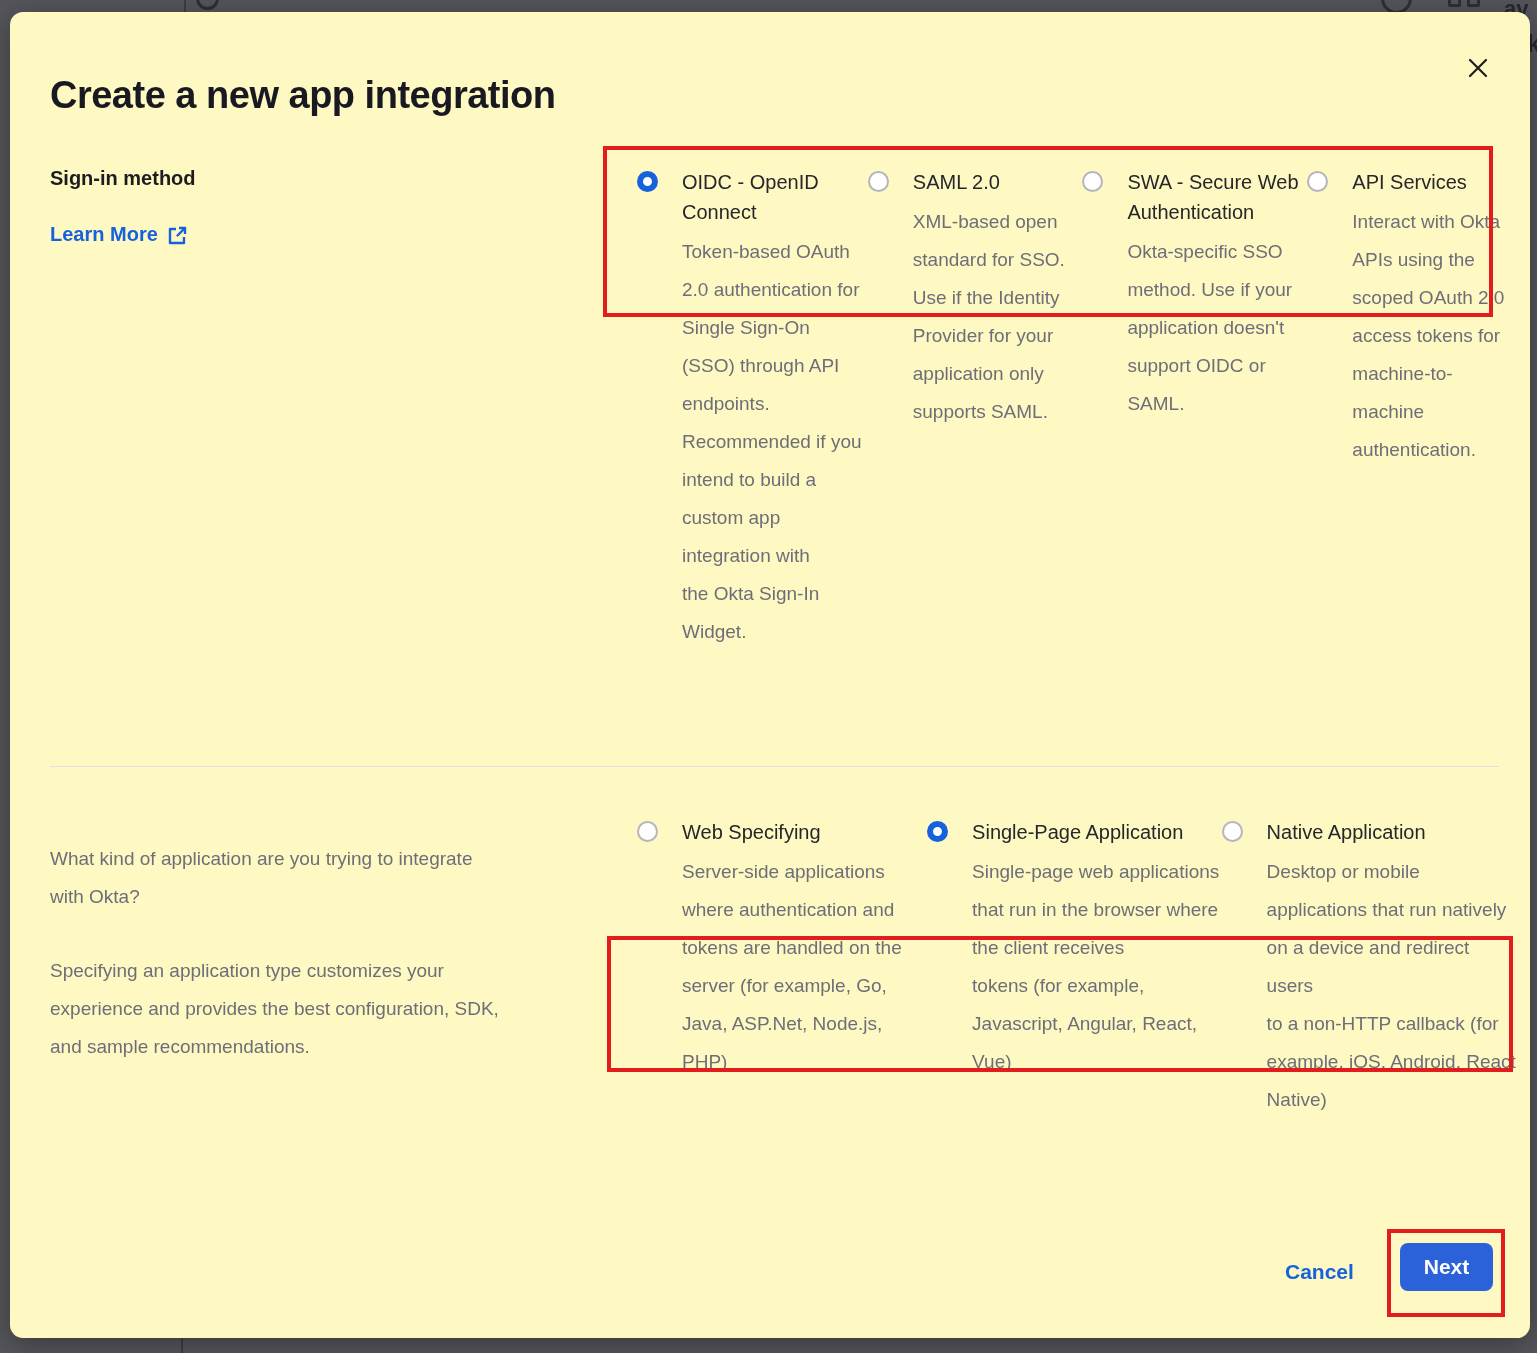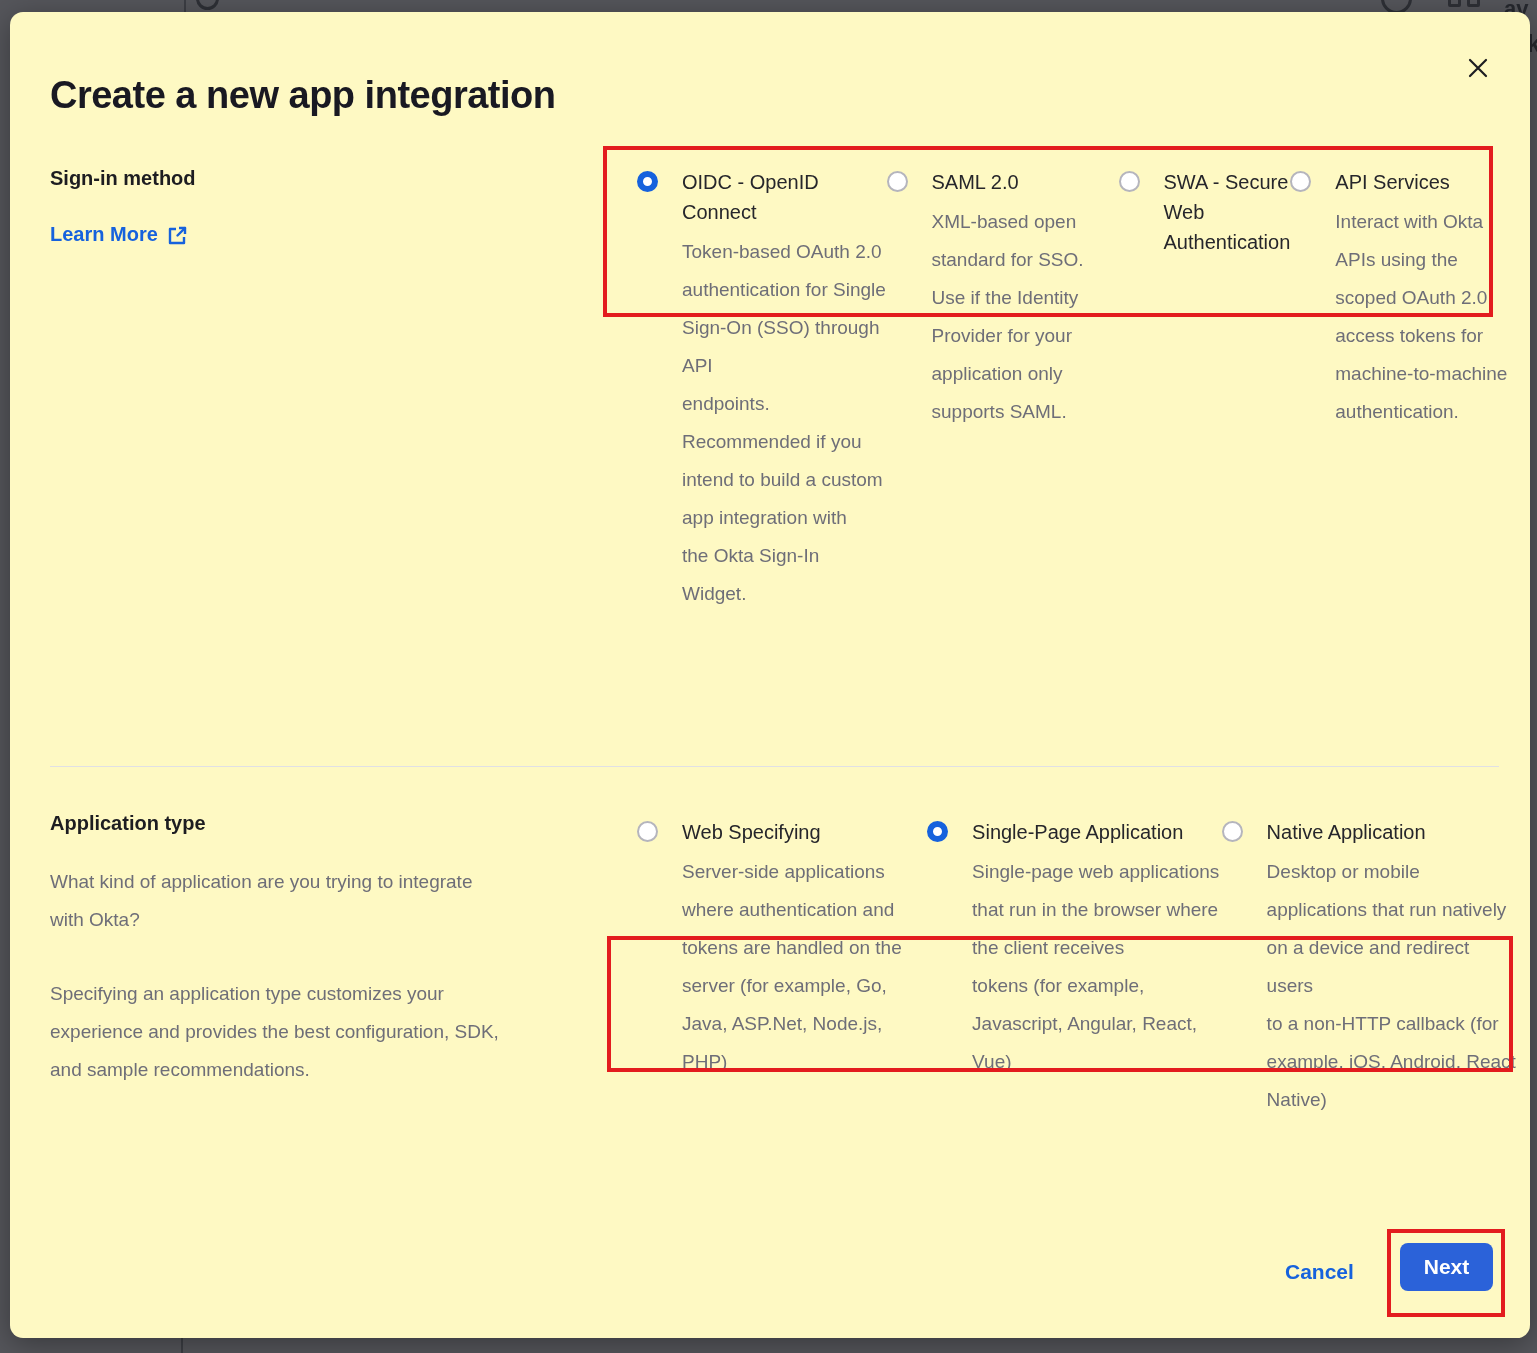--- a/index.html
+++ b/index.html
@@ -134,36 +134,37 @@
       <div>
         <div class="olabel">SAML 2.0</div>
         <div class="odesc">XML-based open standard for SSO. Use if the Identity Provider for your
 application only supports SAML.</div>
       </div>
     </div>
     <div class="option">
       <span class="radio"></span>
       <div>
         <div class="olabel">SWA - Secure Web Authentication</div>
+        <div class="odesc">Okta-specific SSO method. Use if your application doesn't support OIDC or
+SAML.</div>
       </div>
     </div>
     <div class="option">
       <span class="radio"></span>
       <div>
         <div class="olabel">API Services</div>
         <div class="odesc">Interact with Okta APIs using the scoped OAuth 2.0 access tokens for
 machine-to-machine authentication.</div>
       </div>
     </div>
   </div>
 
   <div class="divider"></div>
 
   <div class="left-col left2">
-    <div class="section-heading">Application type</div>
     <div class="left-para">What kind of application are you trying to integrate
 with Okta?</div>
     <div class="left-para">Specifying an application type customizes your
 experience and provides the best configuration, SDK,
 and sample recommendations.</div>
   </div>
 
   <div class="opts opts2">
     <div class="option">
       <span class="radio"></span>

